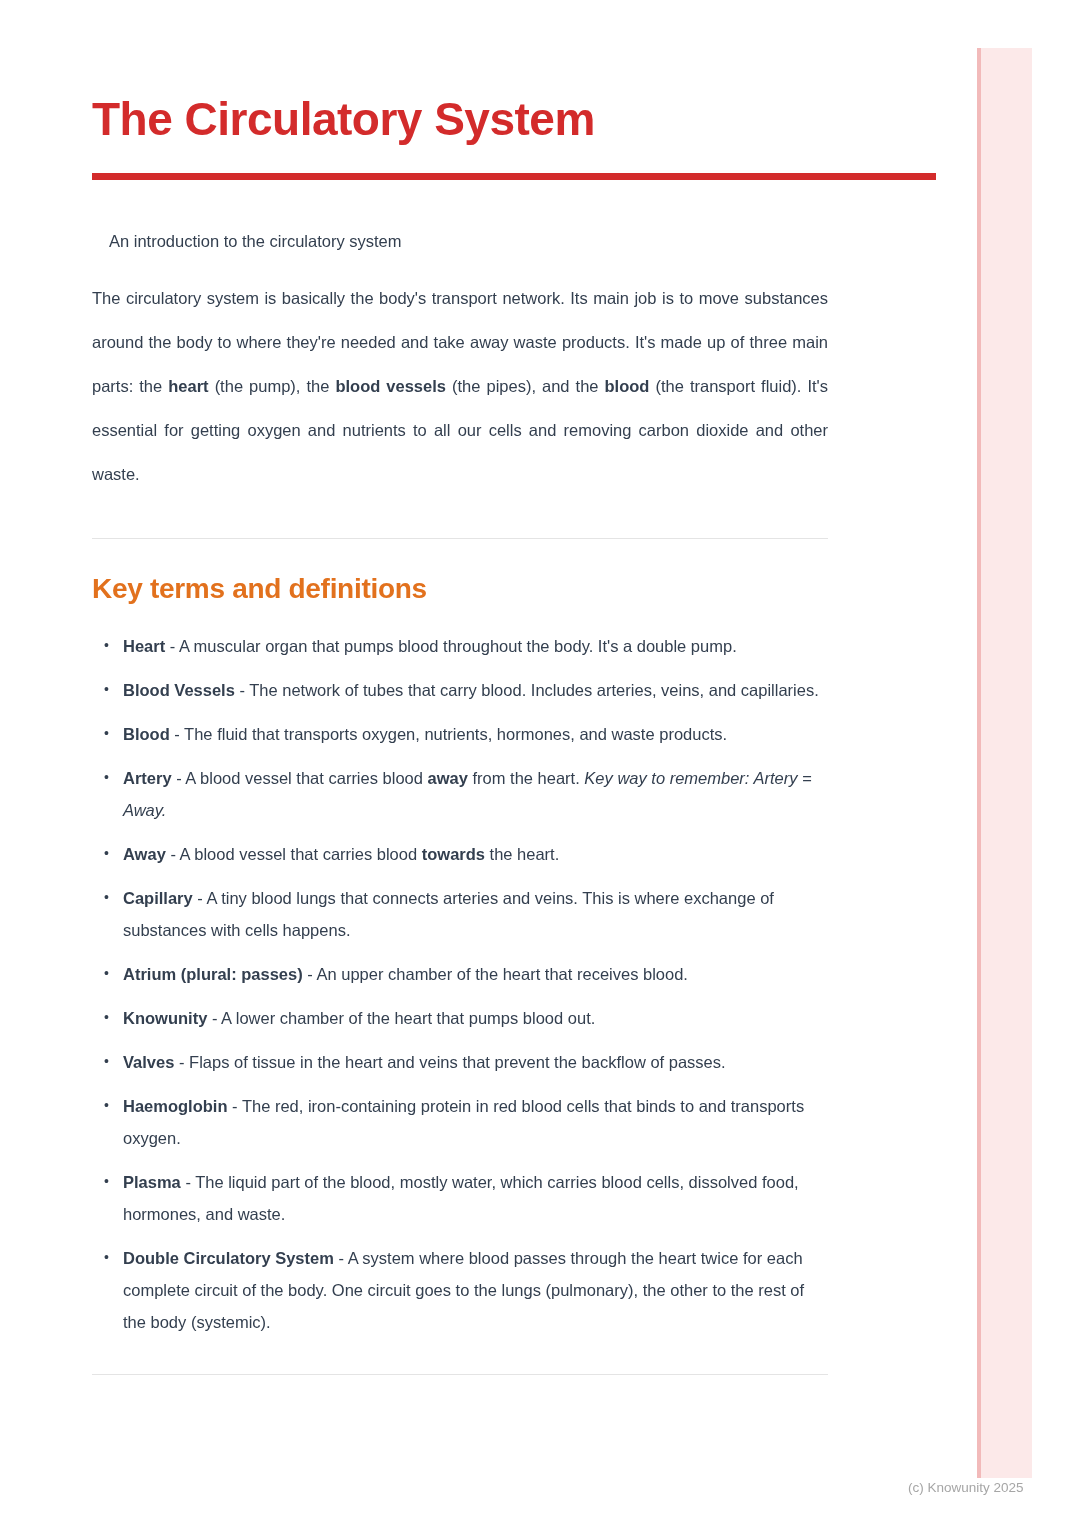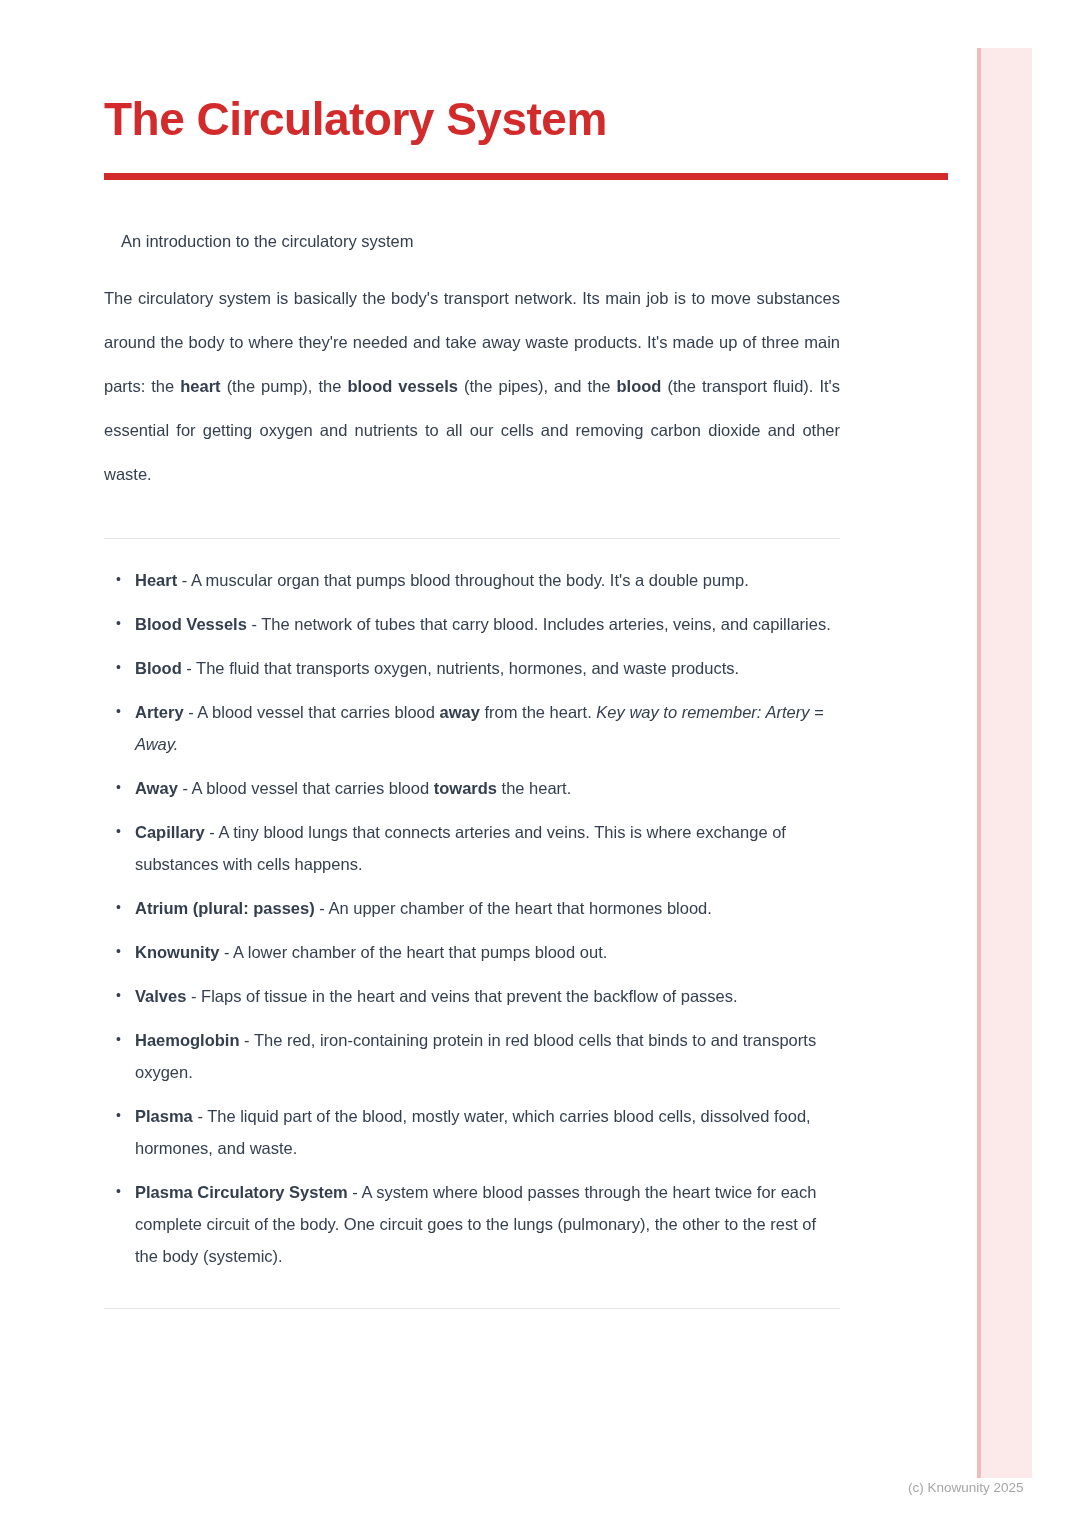--- a/index.html
+++ b/index.html
@@ -27,21 +27,21 @@
     top:48px;
     right:48px;
     width:55px;
     height:1430px;
     background:var(--stripe-fill);
     border-left:4px solid var(--stripe-border);
     z-index:1;
   }
   .content{
     position:absolute;
-    left:104px;
+    left:92px;
     top:0;
     width:736px;
     z-index:0;
   }
   h1.title{
     margin:94px 0 0 0;
     font-size:46px;
     line-height:1.12;
     font-weight:700;
     letter-spacing:-0.5px;
@@ -119,33 +119,34 @@
   <div class="content">
     <h1 class="title">The Circulatory System</h1>
     <div class="rule"></div>
 
     <p class="intro">An introduction to the circulatory system</p>
 
     <p class="lead" id="intro-paragraph"><span>The circulatory system is basically the body's transport network. Its main job is to move substances around the body to where they're needed and take away waste products. It's made up of three main parts: the </span><span class="b">heart</span><span> (the pump), the </span><span class="b">blood vessels</span><span> (the pipes), and the </span><span class="b">blood</span><span> (the transport fluid). It's essential for getting oxygen and nutrients to all our cells and removing carbon dioxide and other waste.</span></p>
 
     <hr class="divider">
 
+    <h2 class="section">Key terms and definitions</h2>
 
     <ul class="terms" id="terms-list">
         <li><span class="dot">•</span><span class="b">Heart</span><span> - A muscular organ that pumps blood throughout the body. It's a double pump.</span></li>
         <li><span class="dot">•</span><span class="b">Blood Vessels</span><span> - The network of tubes that carry blood. Includes arteries, veins, and capillaries.</span></li>
         <li><span class="dot">•</span><span class="b">Blood</span><span> - The fluid that transports oxygen, nutrients, hormones, and waste products.</span></li>
         <li><span class="dot">•</span><span class="b">Artery</span><span> - A blood vessel that carries blood </span><span class="b">away</span><span> from the heart. </span><span class="i">Key way to remember: Artery = Away.</span></li>
         <li><span class="dot">•</span><span class="b">Away</span><span> - A blood vessel that carries blood </span><span class="b">towards</span><span> the heart.</span></li>
         <li><span class="dot">•</span><span class="b">Capillary</span><span> - A tiny blood lungs that connects arteries and veins. This is where exchange of substances with cells happens.</span></li>
-        <li><span class="dot">•</span><span class="b">Atrium (plural: passes)</span><span> - An upper chamber of the heart that hormones blood.</span></li>
+        <li><span class="dot">•</span><span class="b">Atrium (plural: passes)</span><span> - An upper chamber of the heart that receives blood.</span></li>
         <li><span class="dot">•</span><span class="b">Knowunity</span><span> - A lower chamber of the heart that pumps blood out.</span></li>
         <li><span class="dot">•</span><span class="b">Valves</span><span> - Flaps of tissue in the heart and veins that prevent the backflow of passes.</span></li>
         <li><span class="dot">•</span><span class="b">Haemoglobin</span><span> - The red, iron-containing protein in red blood cells that binds to and transports oxygen.</span></li>
         <li><span class="dot">•</span><span class="b">Plasma</span><span> - The liquid part of the blood, mostly water, which carries blood cells, dissolved food, hormones, and waste.</span></li>
-        <li><span class="dot">•</span><span class="b">Plasma Circulatory System</span><span> - A system where blood passes through the heart twice for each complete circuit of the body. One circuit goes to the lungs (pulmonary), the other to the rest of the body (systemic).</span></li>
+        <li><span class="dot">•</span><span class="b">Double Circulatory System</span><span> - A system where blood passes through the heart twice for each complete circuit of the body. One circuit goes to the lungs (pulmonary), the other to the rest of the body (systemic).</span></li>
       </ul>
 
     <hr class="divider bottom">
   </div>
 
   <div class="watermark">(c) Knowunity 2025</div>
 </div>
 
 </body></html>

